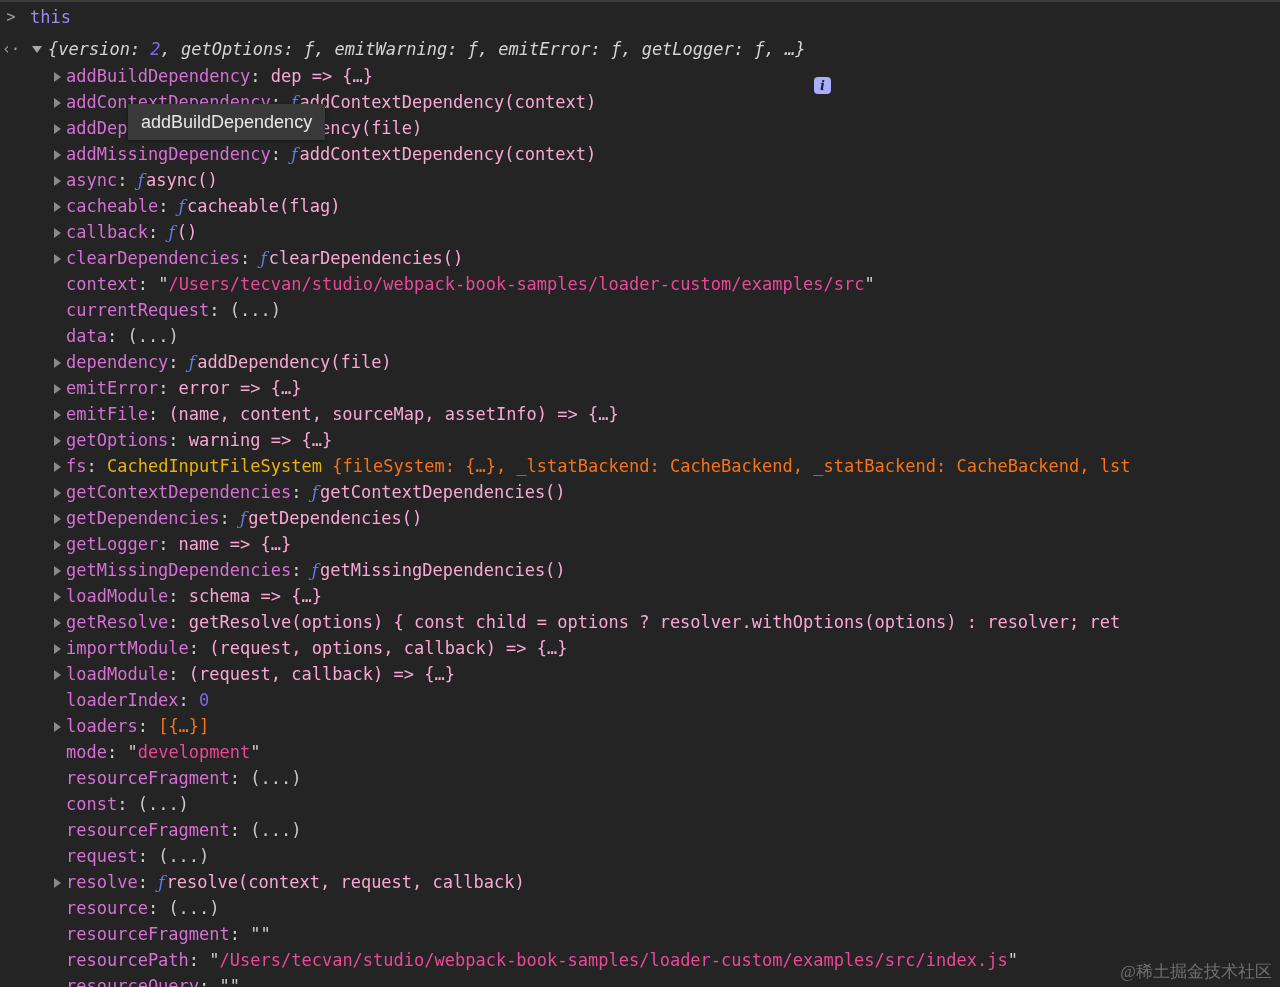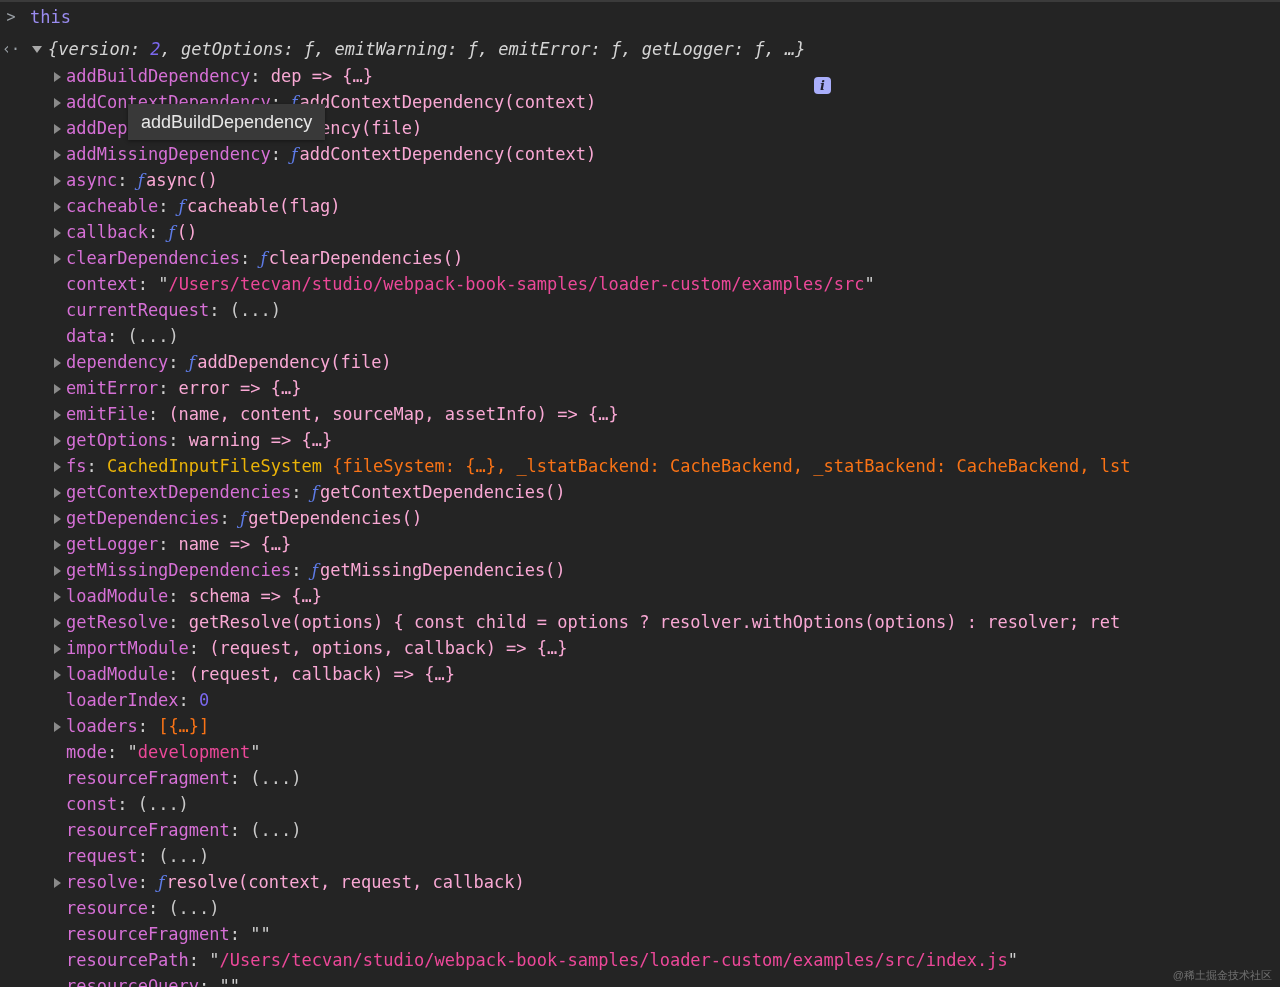--- a/index.html
+++ b/index.html
@@ -138,22 +138,22 @@
     white-space: nowrap;
     z-index: 40;
   }
 
   
   #watermark {
     position: absolute;
     right: 8px;
     bottom: 4px;
     color: rgba(200,200,200,0.45);
-    font-family: Liberation Sans, sans-serif;
-    font-size: 11px;
+    font-family: Liberation Serif, serif;
+    font-size: 17px;
     white-space: nowrap;
     z-index: 50;
   }
 </style>
 </head>
 <body>
 
 <div id="console">
 
   <div class="top-rule"></div>

